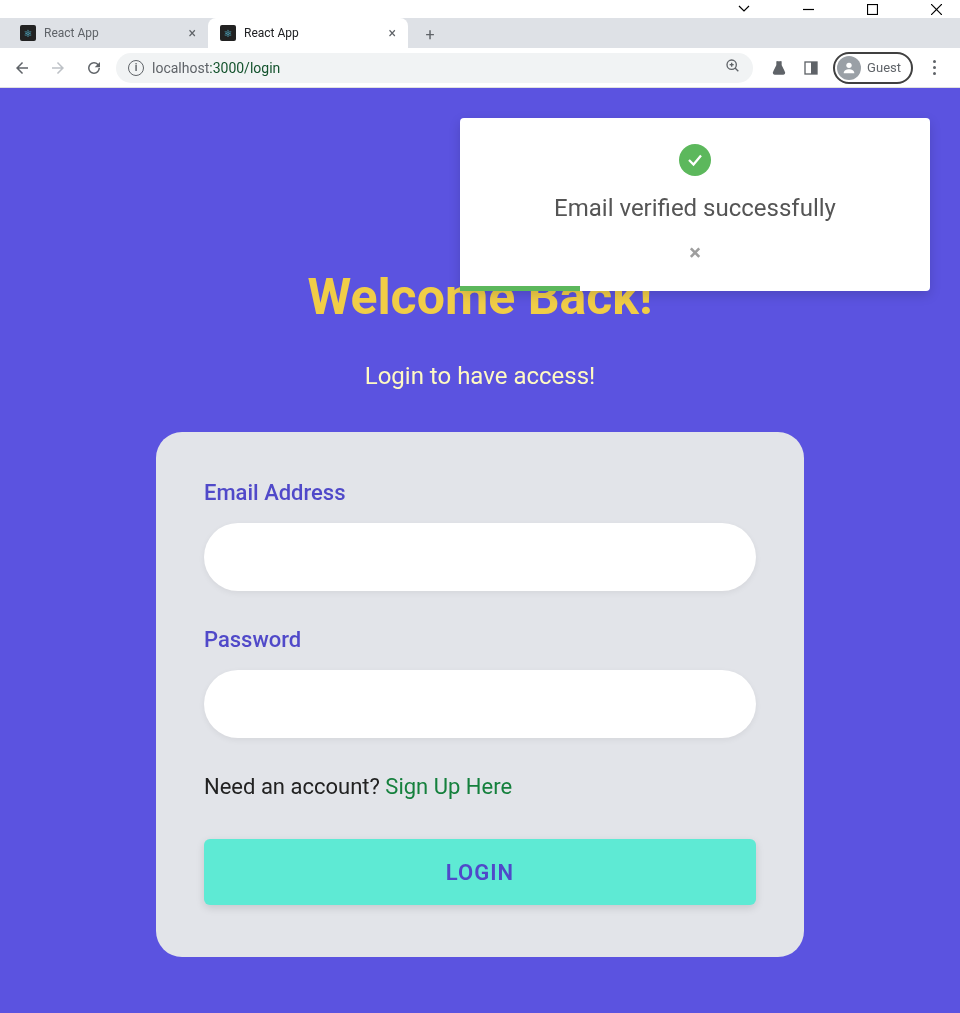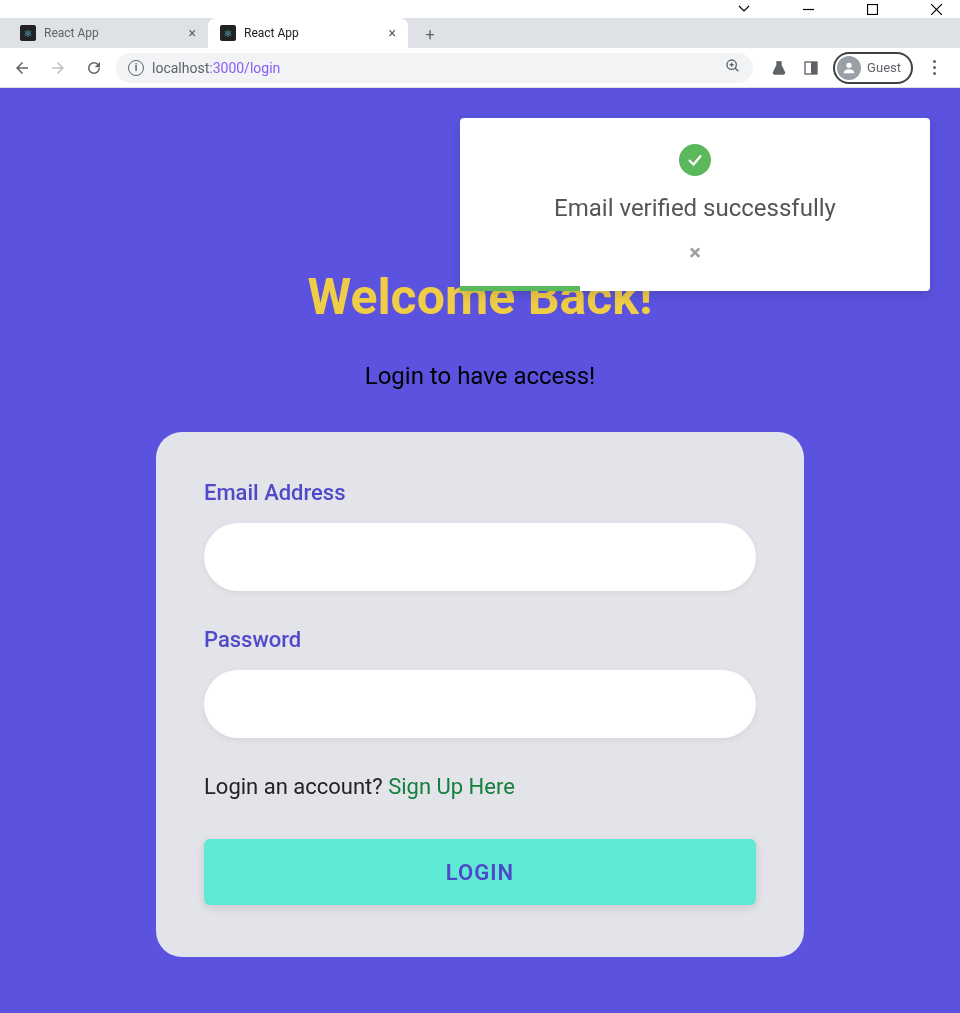--- a/index.html
+++ b/index.html
@@ -18,21 +18,21 @@
     .tab .tab-close { margin-left: auto; font-size: 14px; color: #5f6368; }
     .new-tab { width: 28px; height: 28px; display: flex; align-items: center; justify-content: center; color: #5f6368; font-size: 16px; margin-left: 8px; }
 
     
     .toolbar { height: 40px; background: #fff; display: flex; align-items: center; padding: 0 8px; gap: 8px; border-bottom: 1px solid #e0e0e0; }
     .nav-btn { width: 28px; height: 28px; display: flex; align-items: center; justify-content: center; color: #5f6368; border-radius: 50%; }
     .nav-btn.disabled { color: #bdc1c6; }
     .omnibox { flex: 1; height: 30px; background: #f1f3f4; border-radius: 15px; display: flex; align-items: center; padding: 0 12px; gap: 8px; font-size: 14px; color: #5f6368; }
     .omnibox .info-icon { width: 16px; height: 16px; border: 1.5px solid #5f6368; border-radius: 50%; display: flex; align-items: center; justify-content: center; font-size: 10px; font-weight: bold; }
     .omnibox .url-text { flex: 1; }
-    .omnibox .url-path { color: #8b5cf6; }
+    .omnibox .url-path { color: #14532d; }
     .toolbar-right { display: flex; align-items: center; gap: 12px; padding: 0 8px; }
     .toolbar-icon { width: 20px; height: 20px; display: flex; align-items: center; justify-content: center; color: #5f6368; }
     .profile-chip { display: flex; align-items: center; gap: 6px; border: 2px solid #404040; border-radius: 16px; padding: 2px 10px 2px 2px; font-size: 13px; color: #5f6368; }
     .avatar-circle { width: 24px; height: 24px; background: #9aa0a6; border-radius: 50%; display: flex; align-items: center; justify-content: center; }
     .avatar-circle svg { width: 16px; height: 16px; fill: #fff; }
     .menu-dots { display: flex; flex-direction: column; gap: 3px; padding: 0 8px; }
     .menu-dots span { width: 3px; height: 3px; background: #5f6368; border-radius: 50%; }
 
     
     .content { height: 925px; background: #5b53e0; position: relative; display: flex; flex-direction: column; align-items: center; padding-top: 180px; }
@@ -40,21 +40,21 @@
     
     .toast { position: absolute; top: 30px; right: 30px; width: 470px; background: #fff; border-radius: 4px; box-shadow: 0 4px 12px rgba(0,0,0,0.15); padding: 26px 28px; display: flex; align-items: center; gap: 18px; flex-direction: column; }
     .toast-progress { position: absolute; bottom: 0; left: 0; height: 5px; width: 120px; background: #5cb85c; }
     .check-icon { width: 32px; height: 32px; background: #5cb85c; border-radius: 50%; display: flex; align-items: center; justify-content: center; flex-shrink: 0; }
     .check-icon svg { width: 18px; height: 18px; stroke: #fff; stroke-width: 3; fill: none; }
     .toast-text { font-size: 24px; color: #555; flex: 1; }
     .toast-close { font-size: 22px; color: #9e9e9e; font-weight: bold; }
 
     
     .page-title { font-size: 50px; font-weight: 700; color: #f0cd47; margin-bottom: 36px; }
-    .page-subtitle { font-size: 24px; color: #000000; margin-bottom: 42px; }
+    .page-subtitle { font-size: 24px; color: #fef9c3; margin-bottom: 42px; }
 
     
     .card { width: 648px; background: #e2e4e9; border-radius: 26px; padding: 48px 48px 52px; }
     .field-label { font-size: 22px; color: #5049c9; font-weight: 500; margin-bottom: 18px; }
     .field-input { width: 100%; height: 68px; background: #fff; border: none; border-radius: 34px; padding: 0 28px; font-size: 18px; margin-bottom: 36px; box-shadow: 0 2px 6px rgba(0,0,0,0.06); }
     .signup-row { font-size: 22px; color: #222; margin-bottom: 40px; }
     .signup-link { color: #15803d; }
     .login-btn { width: 100%; height: 66px; background: #5eead4; border: none; border-radius: 6px; font-size: 22px; font-weight: 600; color: #5049c9; letter-spacing: 1px; box-shadow: 0 3px 8px rgba(0,0,0,0.12); }
   </style>
 </head>
@@ -168,18 +168,18 @@
 
   <h1 class="page-title">Welcome Back!</h1>
   <p class="page-subtitle">Login to have access!</p>
 
   <div class="card">
     <div class="field-label">Email Address</div>
     <input class="field-input" type="text" value="" style="">
     <div class="field-label">Password</div>
     <input class="field-input" type="password" value="" style="">
     <div class="signup-row">
-      <span>Login an account? </span><a class="signup-link">Sign Up Here</a>
+      <span>Need an account? </span><a class="signup-link">Sign Up Here</a>
     </div>
     <button class="login-btn">LOGIN</button>
   </div>
 
 </div>
 
 </body></html>

